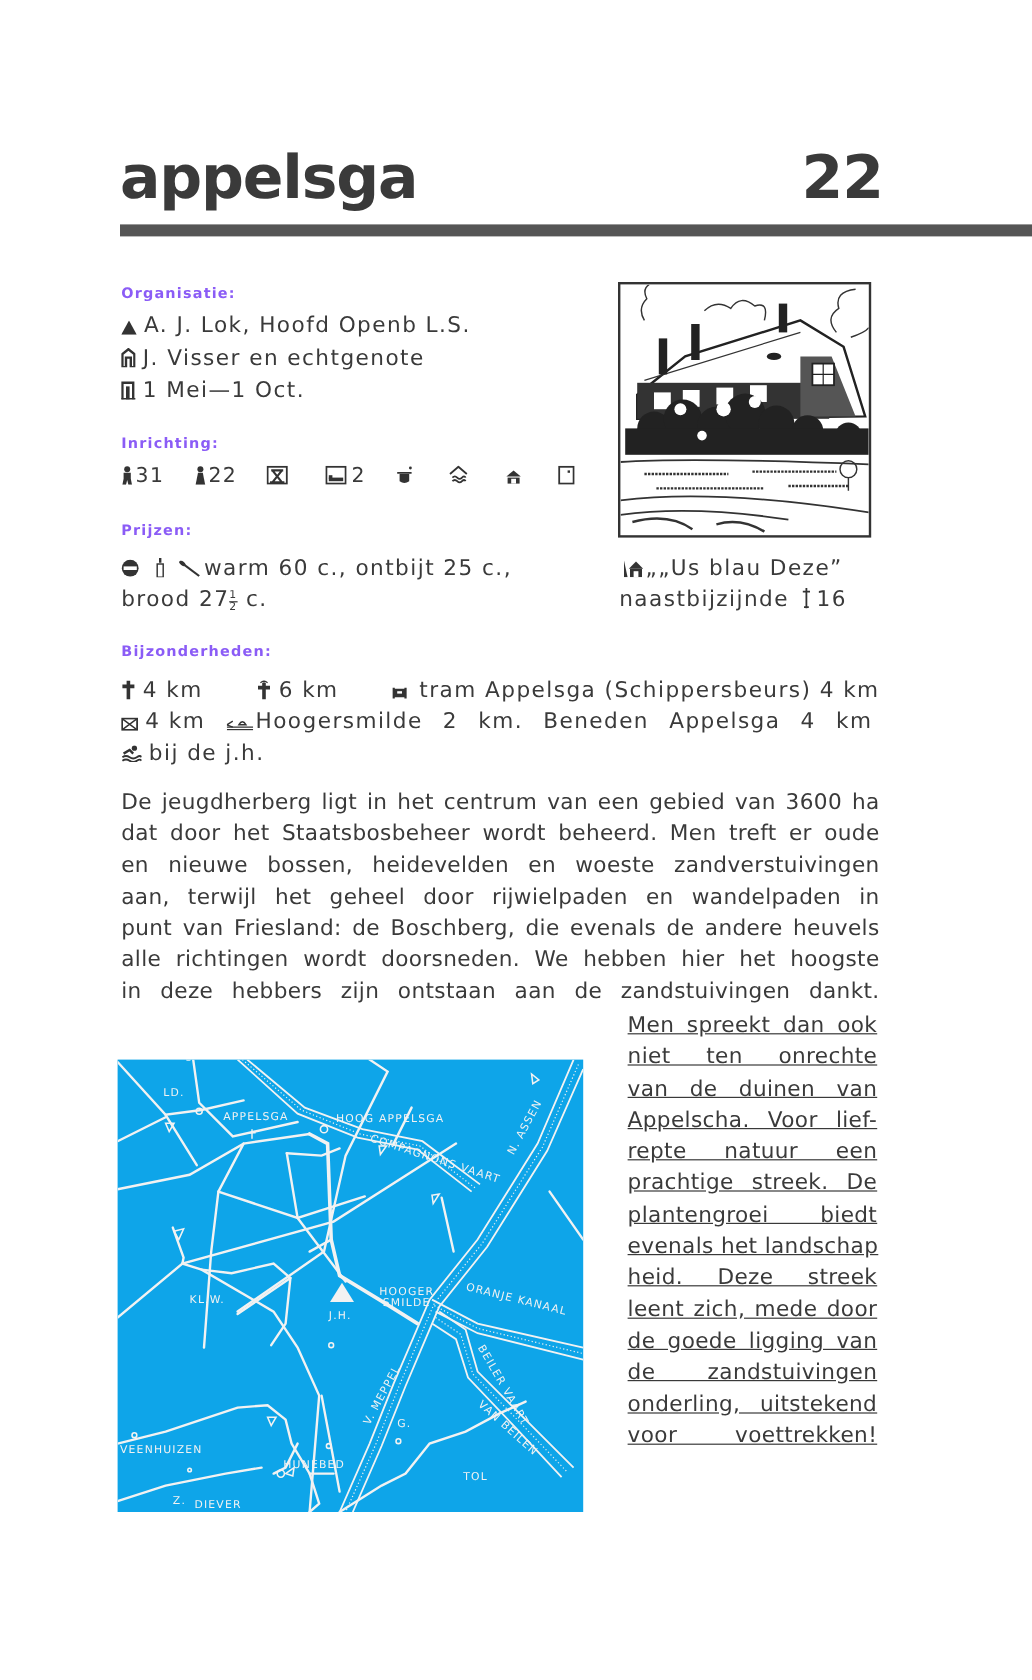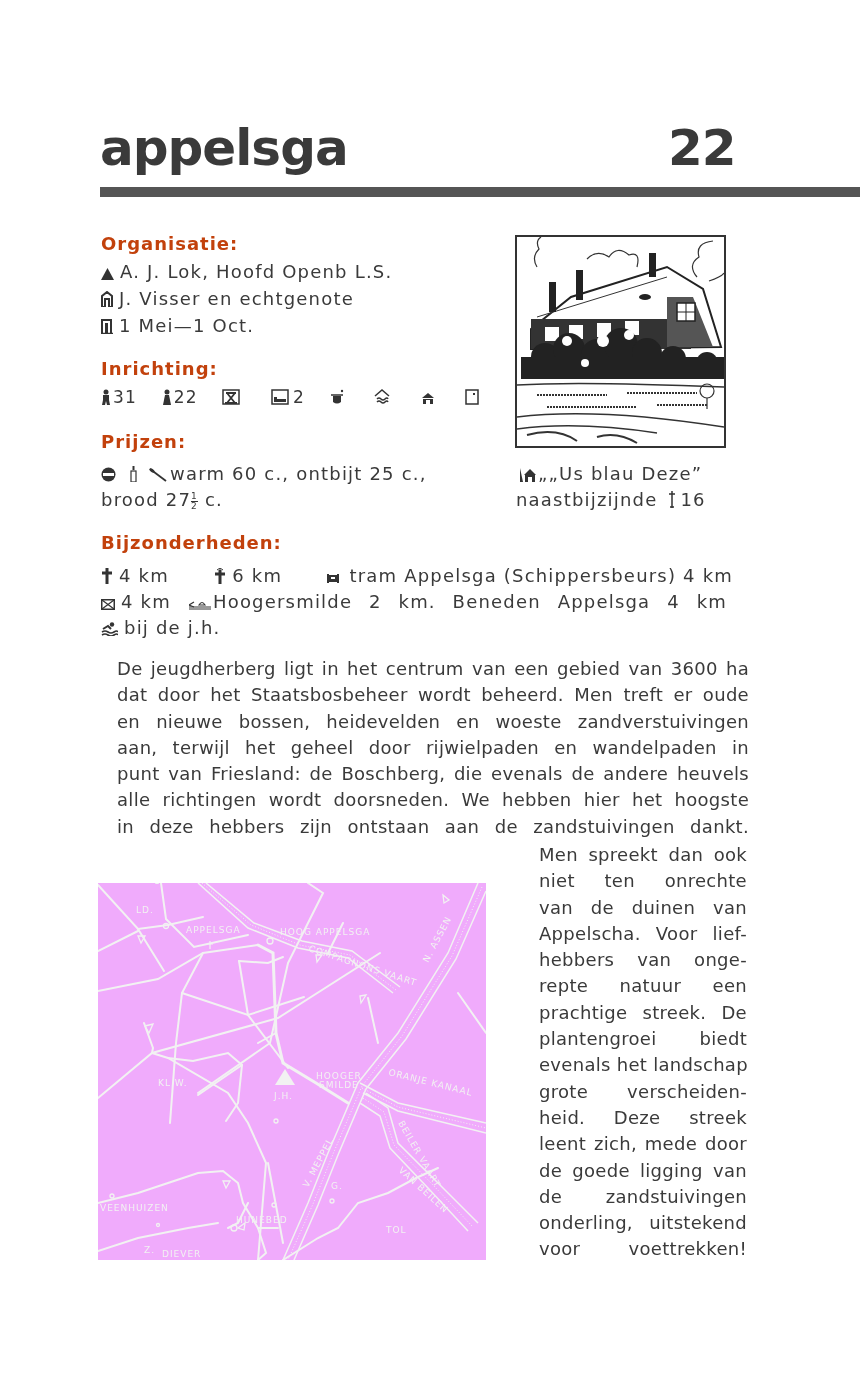--- a/index.html
+++ b/index.html
@@ -2,28 +2,28 @@
 <html><head>
 <meta charset="utf-8">
 <style>
   html, body { margin:0; padding:0; background:#ffffff; }
   body { width:860px; height:1400px; position:relative; overflow:hidden;
          font-family:"DejaVu Sans", sans-serif; color:#333333; }
   .abs { position:absolute; }
   .title { left:100px; top:118px; font-size:50px; font-weight:bold; color:#3a3a3a; letter-spacing:-1px; line-height:60px; }
   .pagenum { left:668px; top:118px; font-size:50px; font-weight:bold; color:#3a3a3a; letter-spacing:-1px; line-height:60px; }
   .rule { left:100px; top:187px; width:760px; height:10px; background:#555555; }
-  .h { font-weight:bold; font-size:18px; color:#c2410c; letter-spacing:1px; line-height:22px; }
+  .h { font-weight:bold; font-size:12px; color:#8b5cf6; letter-spacing:1px; line-height:22px; }
   .t { font-size:18px; color:#3a3a3a; letter-spacing:1.2px; line-height:26px; white-space:nowrap; }
   .ic { display:inline-block; vertical-align:-2px; margin-right:6px; }
   .gap { display:inline-block; width:18px; }
   .frame { left:515px; top:235px; width:211px; height:213px; border:2px solid #333; box-sizing:border-box; background:#fff; overflow:hidden; }
-  .para { font-size:18px; color:#3a3a3a; line-height:26.3px; text-align:justify; text-align-last:justify; letter-spacing:0.3px;margin-left:16px; }
+  .para { font-size:18px; color:#3a3a3a; line-height:26.3px; text-align:justify; text-align-last:justify; letter-spacing:0.3px; }
   .para div { height:26.3px; white-space:nowrap; text-align:justify; text-align-last:justify; }
-  .map { left:98px; top:883px; width:388px; height:377px; background:#f0abfc; overflow:hidden; }
+  .map { left:98px; top:883px; width:388px; height:377px; background:#0ea5e9; overflow:hidden; }
   .maplbl { font-family:"DejaVu Sans", sans-serif; fill:#f2f2f2; font-size:9px; letter-spacing:1px; }
 </style>
 </head>
 <body>
 
 <div class="abs title">appelsga</div>
 <div class="abs pagenum">22</div>
 <div class="abs rule"></div>
 
 <div class="abs h" style="left:101px; top:233px;">Organisatie:</div>
@@ -202,31 +202,29 @@
 <div class="abs para" style="left:101px; top:656px; width:632px;">
   <div>De jeugdherberg ligt in het centrum van een gebied van 3600 ha</div>
   <div>dat door het Staatsbosbeheer wordt beheerd. Men treft er oude</div>
   <div>en nieuwe bossen, heidevelden en woeste zandverstuivingen</div>
   <div>aan, terwijl het geheel door rijwielpaden en wandelpaden in</div>
   <div>punt van Friesland: de Boschberg, die evenals de andere heuvels</div>
   <div>alle richtingen wordt doorsneden. We hebben hier het hoogste</div>
   <div>in deze hebbers zijn ontstaan aan de zandstuivingen dankt.</div>
 </div>
 
-<div class="abs para" style="left:523px; top:842px; width:208px;">
+<div class="abs para" style="left:523px; top:842px; width:208px;text-decoration:underline;">
   <div>Men spreekt dan ook</div>
   <div>niet ten onrechte</div>
   <div>van de duinen van</div>
   <div>Appelscha. Voor lief-</div>
-  <div>hebbers van onge-</div>
   <div>repte natuur een</div>
   <div>prachtige streek. De</div>
   <div>plantengroei biedt</div>
   <div>evenals het landschap</div>
-  <div>grote verscheiden-</div>
   <div>heid. Deze streek</div>
   <div>leent zich, mede door</div>
   <div>de goede ligging van</div>
   <div>de zandstuivingen</div>
   <div>onderling, uitstekend</div>
   <div>voor voettrekken!</div>
 </div>
 
 <div class="abs map">
   <svg width="388" height="377" viewBox="0 0 388 377">

